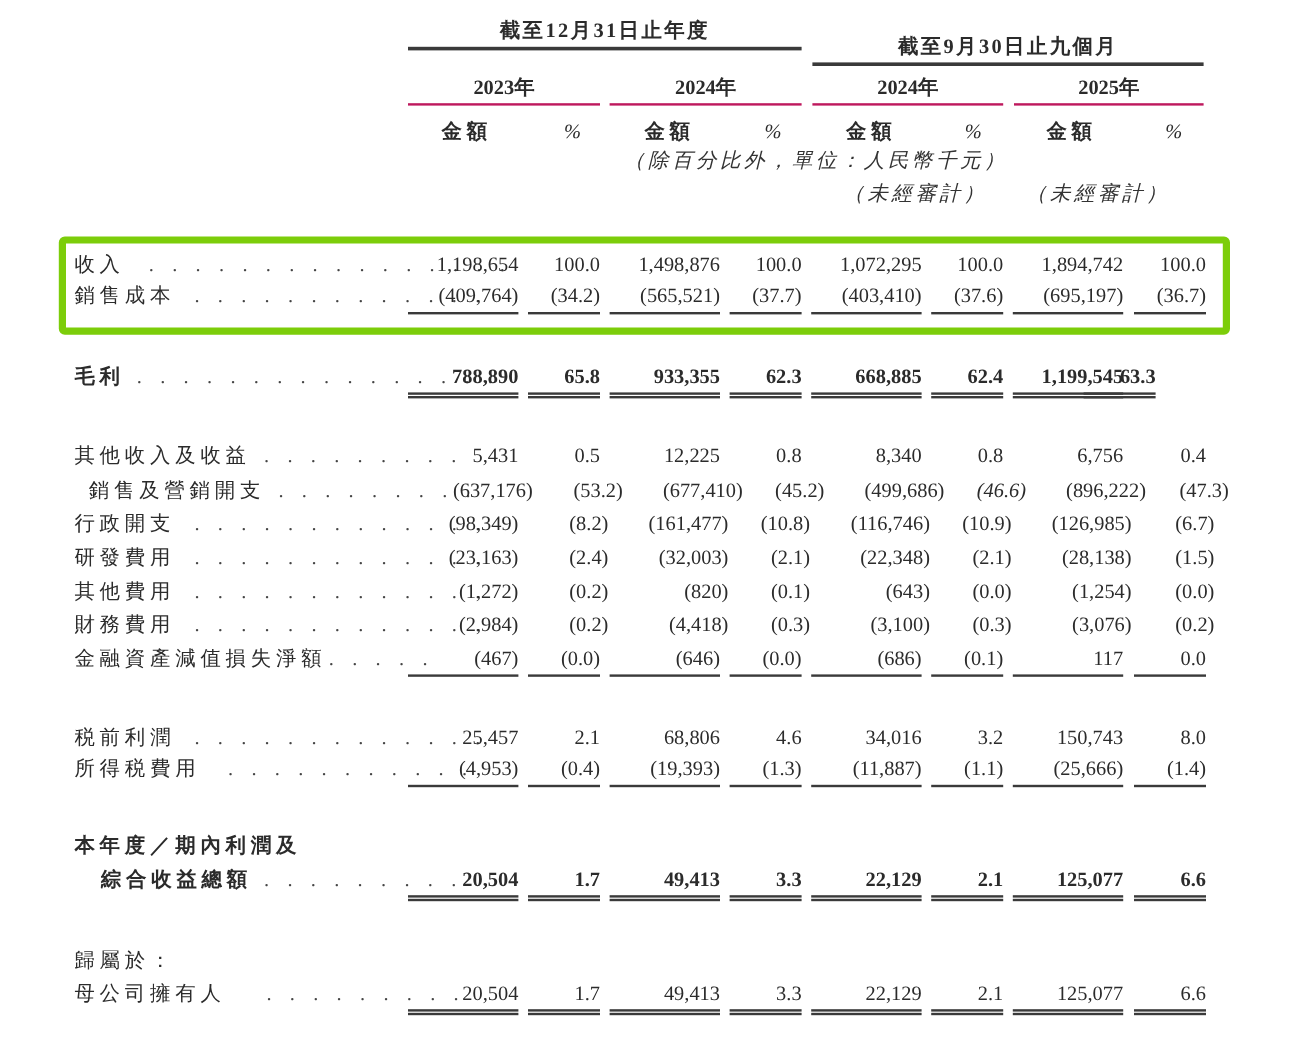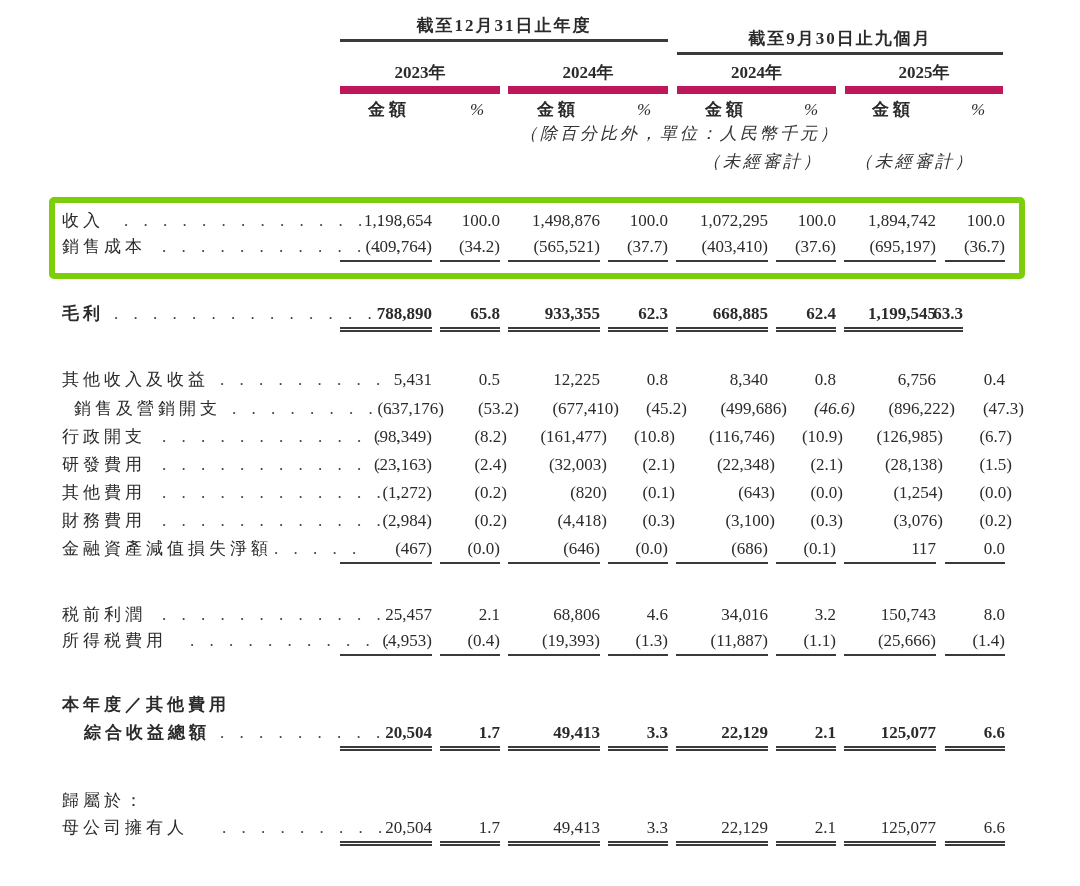--- a/index.html
+++ b/index.html
@@ -8,21 +8,21 @@
     font-family: "Liberation Serif", "DejaVu Serif", serif;
     color: #2b2b2b;
   }
   .hdr-group {
     position: absolute; text-align: center; font-weight: bold; font-size: 17px;
     letter-spacing: 2px; border-bottom: 3px solid #3a3a3a; padding-bottom: 2px;
     line-height: 22px;
   }
   .hdr-year {
     position: absolute; text-align: center; font-weight: bold; font-size: 17px;
-    border-bottom: 8px solid #be185d; padding-bottom: 2px; line-height: 22px;
+    border-bottom: 2px solid #be185d; padding-bottom: 2px; line-height: 22px;
   }
   .colhead { position: absolute; font-weight: bold; font-size: 17px; letter-spacing: 4px; line-height: 22px; text-align: right; }
   .pct-head { position: absolute; font-style: italic; font-size: 17px; line-height: 22px; }
   .unit-note { position: absolute; font-style: italic; font-size: 17px; letter-spacing: 3px; line-height: 22px; color:#333; }
 
   .row { position: absolute; left: 62px; width: 950px; height: 26px; font-size: 17px; line-height: 26px; }
   .label {
     position: absolute; left: 0; width: 272px; white-space: nowrap; overflow: hidden;
     letter-spacing: 4px;
   }
@@ -218,21 +218,21 @@
   <span class="cell pct u1" style="left:378px; width:60px;">(0.4)</span>
   <span class="cell amt u1" style="left:446px;">(19,393)</span>
   <span class="cell pct u1" style="left:546px; width:60px;">(1.3)</span>
   <span class="cell amt u1" style="left:614px;">(11,887)</span>
   <span class="cell pct u1" style="left:714px; width:60px;">(1.1)</span>
   <span class="cell amt u1" style="left:782px;">(25,666)</span>
   <span class="cell pct u1" style="left:883px; width:60px;">(1.4)</span>
 </div>
 
 <div class="row" style="top:692px;">
-  <span class="label bold" style="width:300px;">本年度／其他費用</span>
+  <span class="label bold" style="width:300px;">本年度／期內利潤及</span>
 </div>
 <div class="row" style="top:720px;">
   <span class="label bold" style="left:22px;">綜合收益總額</span>
   <span class="dots" style="left:158px; right:auto;">. . . . . . . . .</span>
   <span class="cell amt bold u2" style="left:278px;">20,504</span>
   <span class="cell pct bold u2" style="left:378px; width:60px;">1.7</span>
   <span class="cell amt bold u2" style="left:446px;">49,413</span>
   <span class="cell pct bold u2" style="left:546px; width:60px;">3.3</span>
   <span class="cell amt bold u2" style="left:614px;">22,129</span>
   <span class="cell pct bold u2" style="left:714px; width:60px;">2.1</span>

